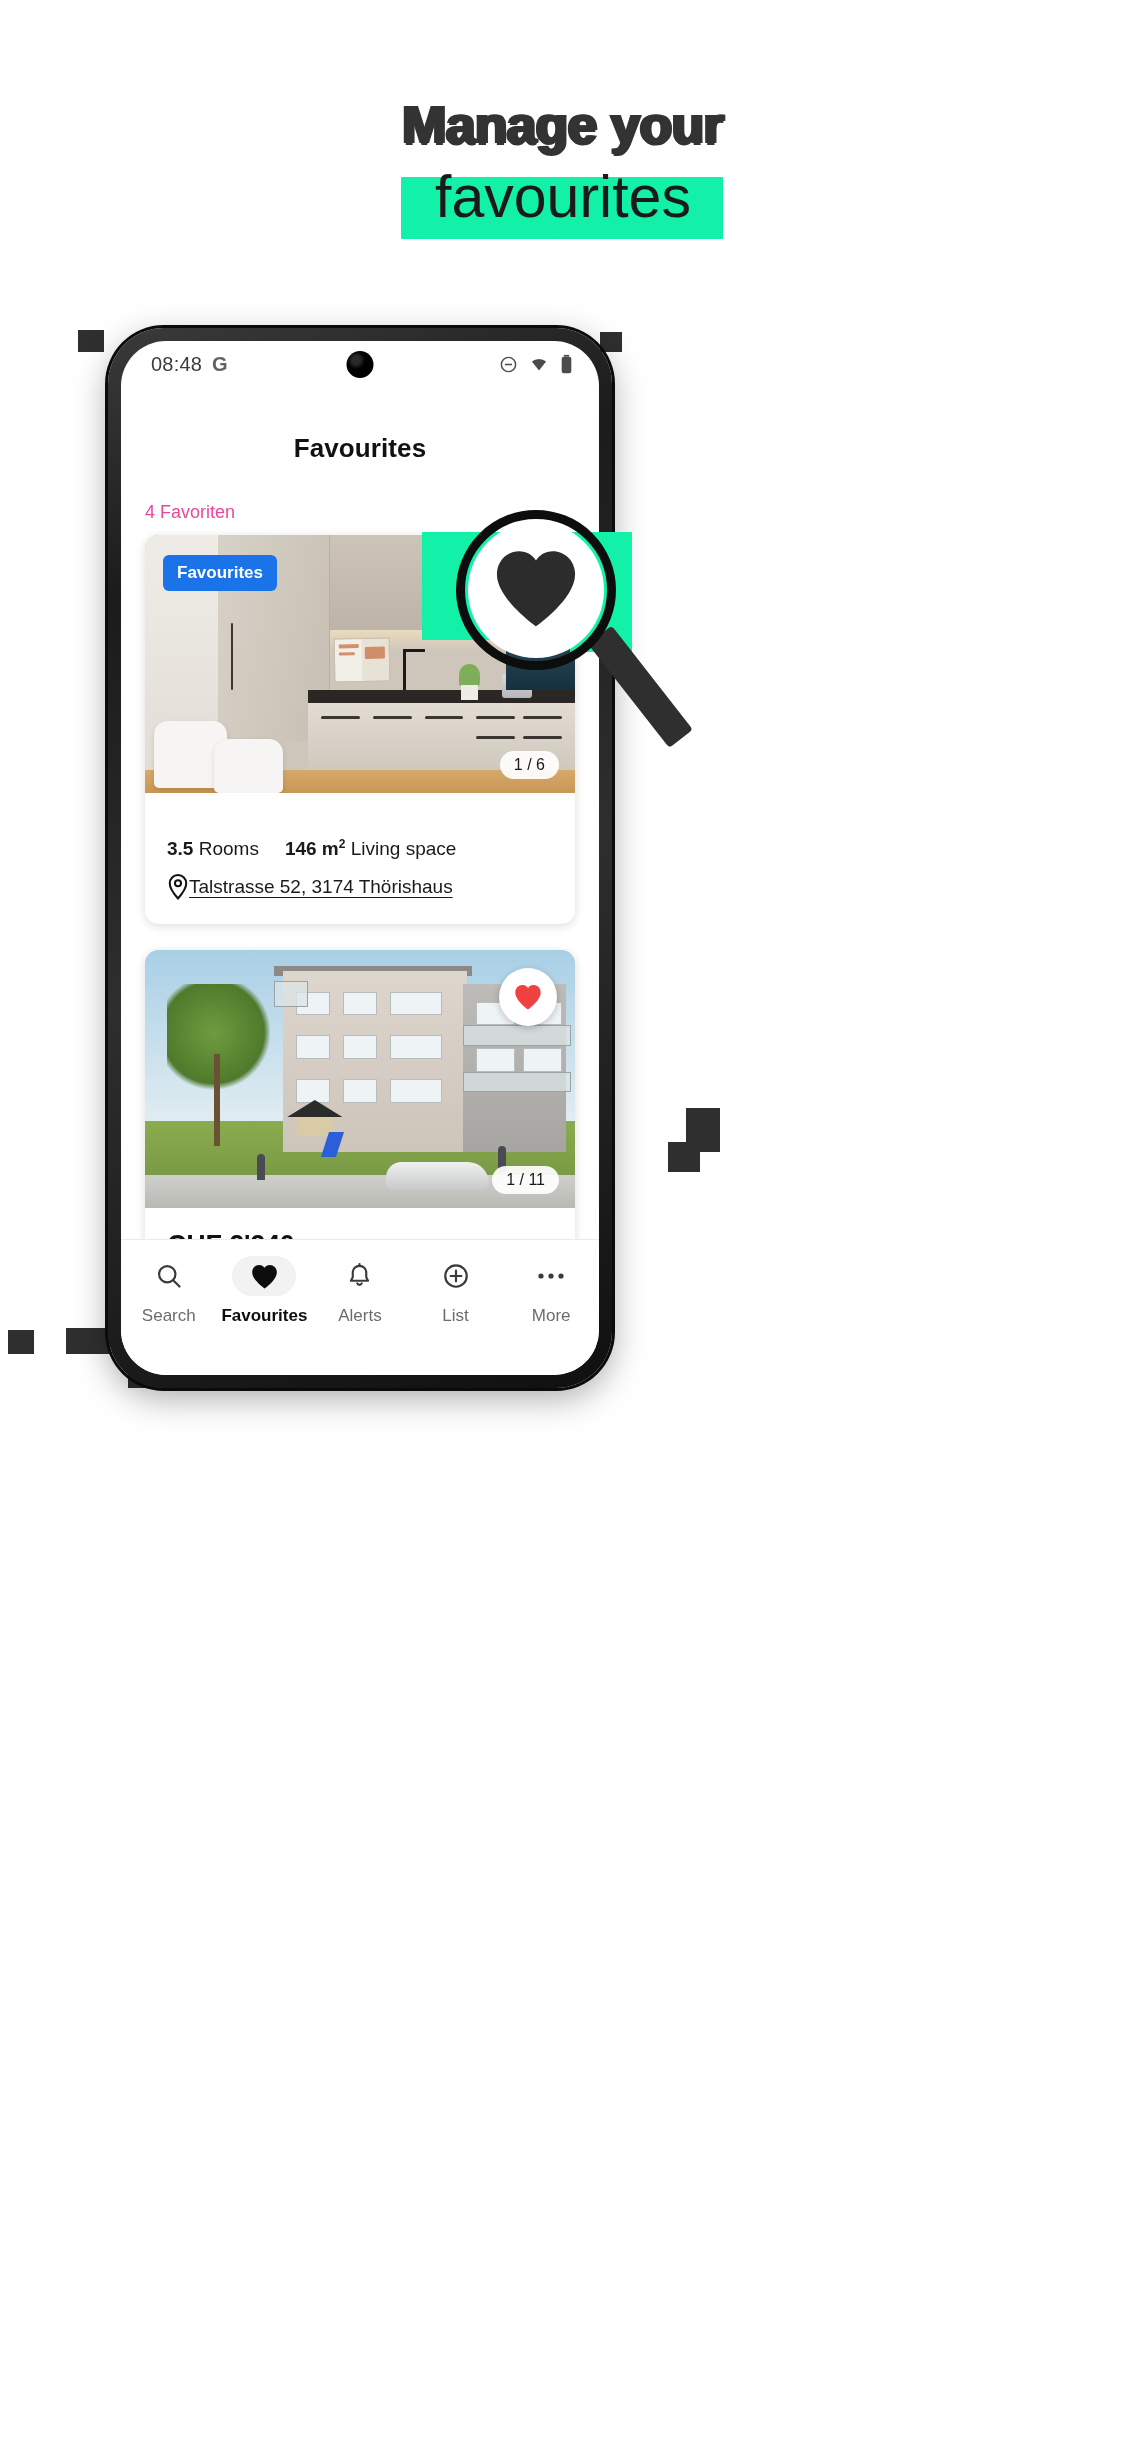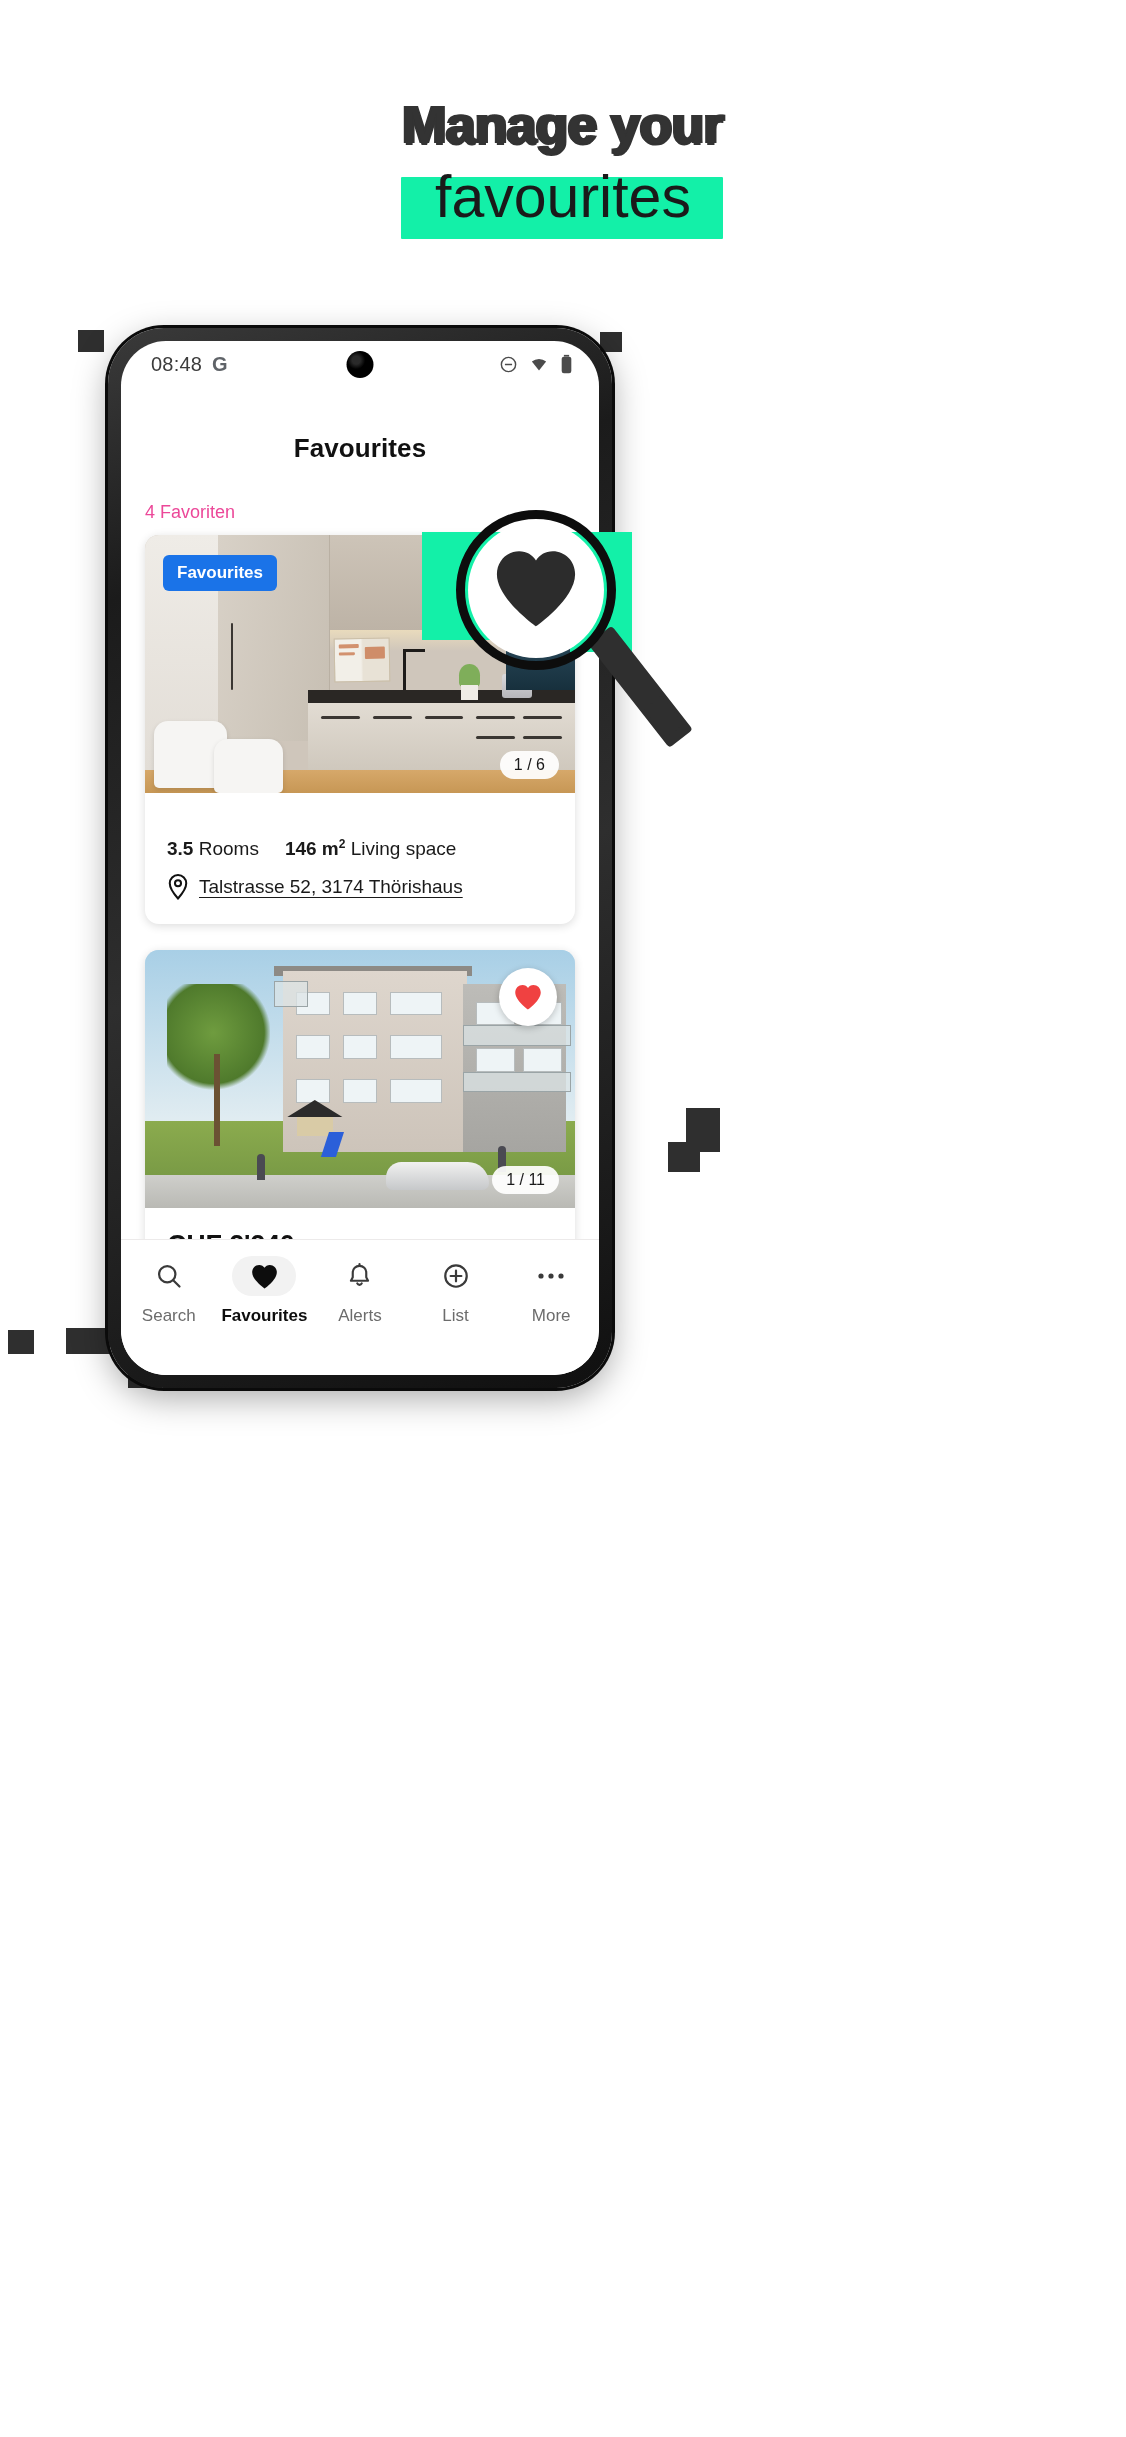--- a/index.html
+++ b/index.html
@@ -154,21 +154,21 @@
     position: absolute; right: 18px; top: 18px;
     width: 58px; height: 58px; border-radius: 50%;
     background: #fff; display: flex; align-items: center; justify-content: center;
     box-shadow: 0 2px 7px rgba(0,0,0,.22);
   }
   .card-body { padding: 22px 22px 24px; }
   .price { font-size: 27px; font-weight: 700; color: #111; letter-spacing: -.2px; }
   .specs { margin-top: 22px; font-size: 19px; color: #1a1a1a; display:flex; gap: 26px; align-items: baseline; }
   .specs b { font-weight: 700; }
   .sup { font-size: 12px; vertical-align: super; font-weight: 700; }
-  .addr-row { margin-top: 14px; display: flex; align-items: center; gap: 10px; }
+  .addr-row { margin-top: 14px; display: flex; align-items: center; }
   .addr { font-size: 19px; color: #1a1a1a; text-decoration: underline; text-underline-offset: 4px; }
 
   
   .bottomnav {
     position: absolute; left: 0; right: 0; bottom: 0; height: 136px;
     background: #fff; border-top: 1px solid #eceaea;
     display: flex; align-items: flex-start; padding-top: 16px;
   }
   .nav-item { flex: 1; display: flex; flex-direction: column; align-items: center; gap: 10px; }
   .nav-ico { width: 44px; height: 40px; display: flex; align-items: center; justify-content: center; position: relative; }

